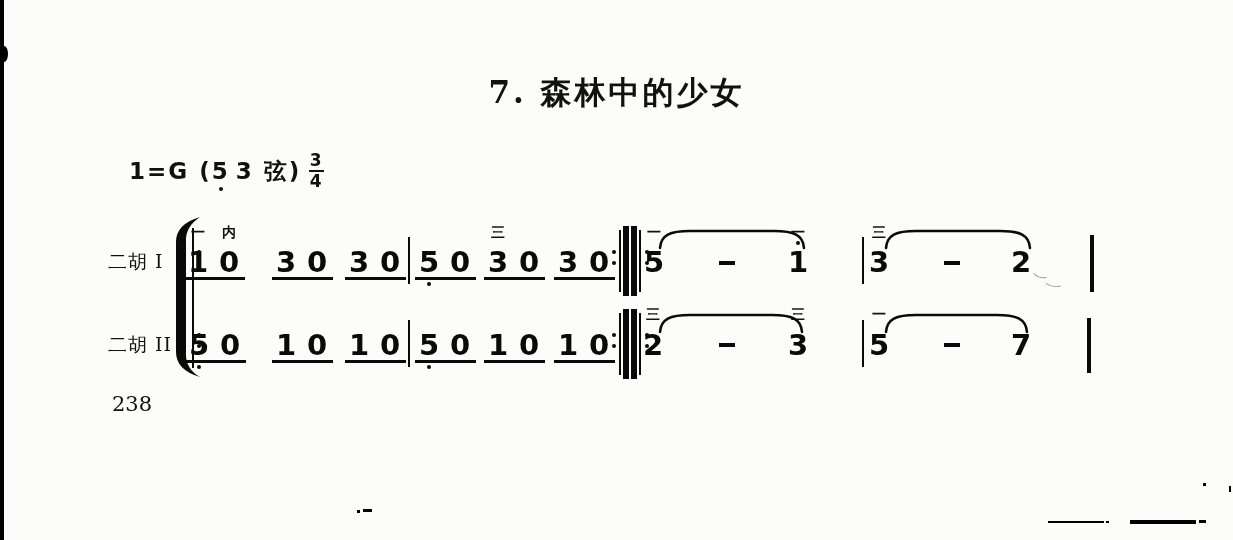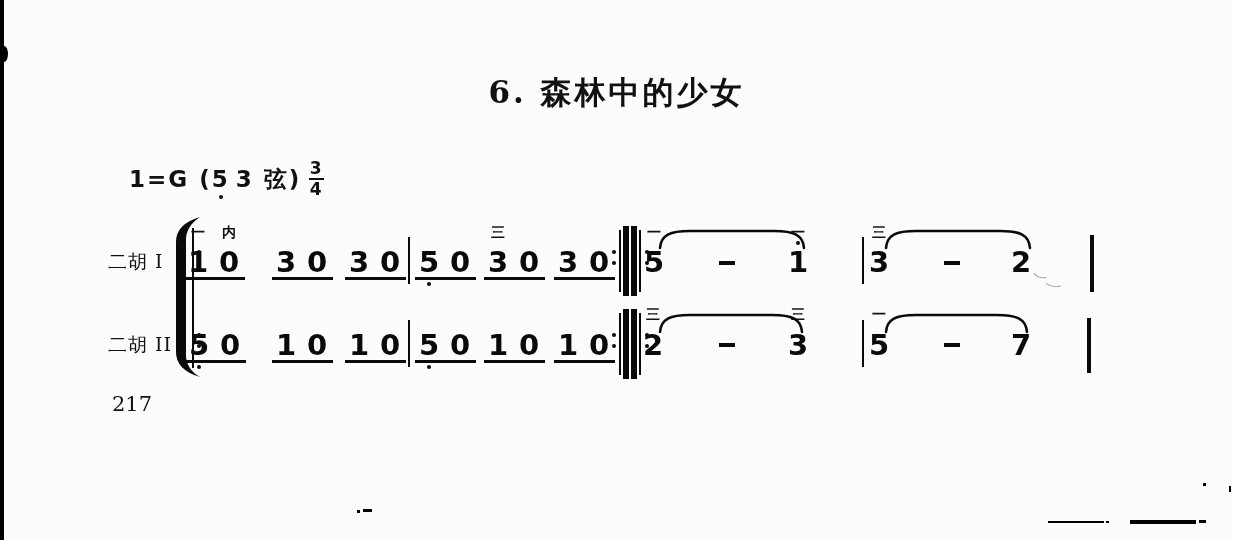--- a/index.html
+++ b/index.html
@@ -17,21 +17,21 @@
   .mark{position:absolute;background:#000;}
   
   .title{
     position:absolute;left:0;top:72px;width:1233px;
     text-align:center;
     font-size:31px;font-weight:bold;letter-spacing:3px;
     font-family:"DejaVu Serif","Liberation Serif",serif;
   }
   
   .keysig{
-    position:absolute;left:129px;top:157px;height:44px;
+    position:absolute;left:129px;top:149px;height:44px;
     font-family:"DejaVu Sans","Liberation Sans",sans-serif;
     font-weight:bold;font-size:23px;letter-spacing:2px;
     display:flex;align-items:center;
   }
   .ks-low{position:relative;display:inline-block;}
   .ks-low .udot{position:absolute;left:50%;margin-left:-2px;bottom:-7px;width:4px;height:4px;border-radius:50%;background:#111;}
   .frac{display:inline-flex;flex-direction:column;align-items:center;margin-left:8px;line-height:1;}
   .frac .ft,.frac .fb{font-size:17px;font-weight:bold;line-height:17px;}
   .frac .fl{width:15px;height:2.5px;background:#111;margin:1px 0;}
   
@@ -78,21 +78,21 @@
   <div class="edge-blob"></div>
   <div class="mark" style="left:357px;top:510px;width:3px;height:3px;"></div>
   <div class="mark" style="left:363px;top:509px;width:9px;height:3px;"></div>
   <div class="mark" style="left:1048px;top:521px;width:56px;height:2px;"></div>
   <div class="mark" style="left:1106px;top:521px;width:3px;height:2px;"></div>
   <div class="mark" style="left:1130px;top:520px;width:66px;height:4px;"></div>
   <div class="mark" style="left:1199px;top:520px;width:7px;height:3px;"></div>
   <div class="mark" style="left:1203px;top:483px;width:3px;height:3px;"></div>
   <div class="mark" style="left:1229px;top:486px;width:2px;height:6px;"></div>
 
-  <div class="title">6. 森林中的少女</div>
+  <div class="title">7. 森林中的少女</div>
 
   <div class="keysig">
     <span>1=G (</span>
     <span class="ks-low"><span>5</span><span class="udot"></span></span>
     <span style="margin-left:6px;">3 弦)</span>
     <span class="frac">
       <span class="ft">3</span>
       <span class="fl"></span>
       <span class="fb">4</span>
     </span>
@@ -207,15 +207,15 @@
       <div class="num" style="left: 867px; top: 331px;">5</div>
       <div class="annot" style="left: 867px; top: 307px;">一</div>
       <div class="dashnote" style="left: 944px; top: 343px;"></div>
       <div class="num" style="left: 1009px; top: 331px;">7</div>
       <svg width="145" height="22" class="slur" style="left: 884px; top: 313px;">
         <path d="M2,19 C3,6 12,2 32,2 L113,2 C133,2 142,6 143,19" fill="none" stroke="#0a0a0a" stroke-width="2.6" stroke-linecap="round"></path>
       </svg>
       <div class="endbarline" style="left: 1087px; top: 318px; height: 55px;"></div>
     </div>
 
-  <div class="pagenum">217</div>
+  <div class="pagenum">238</div>
 
 </div>
 
 </body></html>

